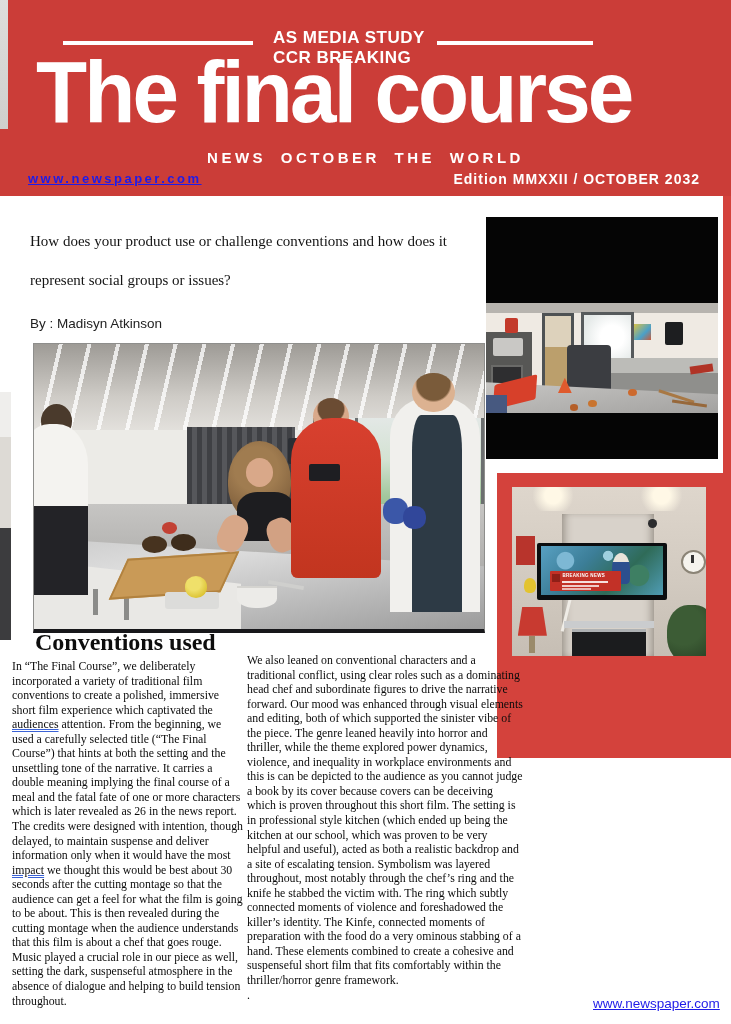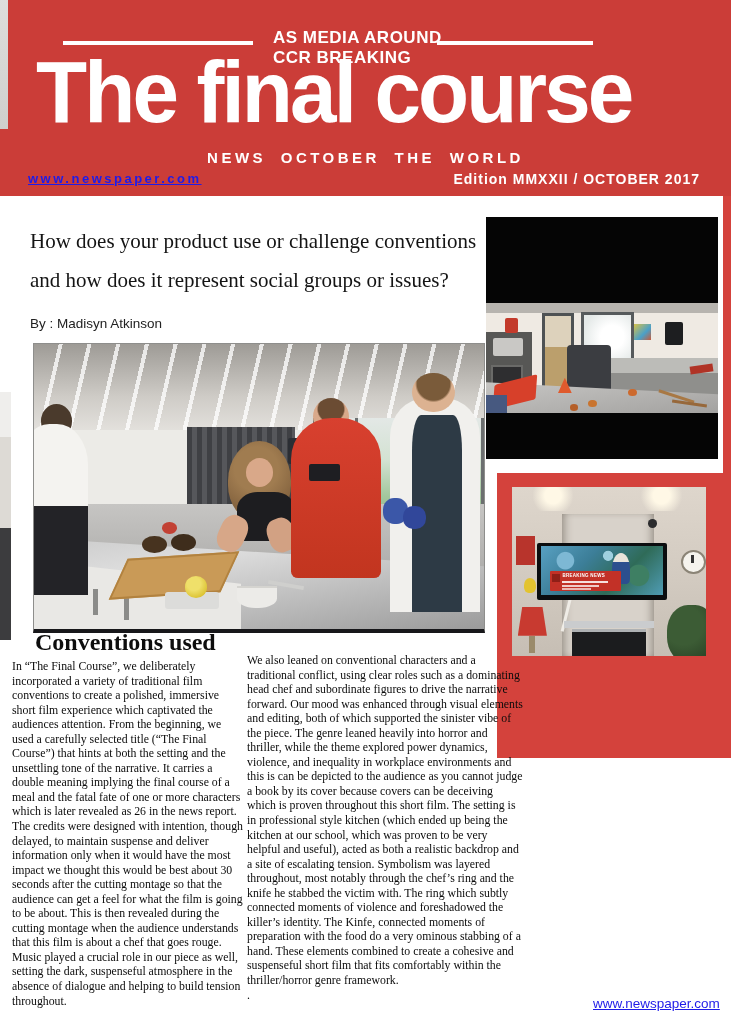--- a/index.html
+++ b/index.html
@@ -25,21 +25,21 @@
   .tagline{position:absolute;left:0;top:149px;width:731px;text-align:center;color:#fff;
            font-weight:bold;font-size:15px;letter-spacing:3.5px;word-spacing:7px;}
   .site-link-top{position:absolute;left:28px;top:171px;color:var(--link-blue);font-weight:bold;
                  font-size:13px;letter-spacing:2.5px;text-decoration:underline;cursor:pointer;}
   .edition{position:absolute;right:31px;top:171px;color:#fff;font-weight:bold;font-size:14px;letter-spacing:1px;}
   
   .side-strip{position:absolute;left:723px;top:196px;width:8px;height:280px;background:var(--panel-red);}
   .red-panel{position:absolute;left:497px;top:473px;width:234px;height:285px;background:var(--panel-red);z-index:1;}
   
   .headline{position:absolute;left:30px;top:222px;width:470px;color:#141414;
-            font-family:"Liberation Serif",serif;font-size:21px;line-height:38.5px;font-weight:400;}
+            font-family:"Liberation Serif",serif;font-size:15px;line-height:38.5px;font-weight:400;}
   .byline{position:absolute;left:30px;top:316px;font-size:13.5px;color:#222;}
   
   figure{margin:0;padding:0;}
   .main-photo{position:absolute;left:33px;top:343px;width:450px;height:285px;overflow:hidden;
               border:1px solid #8e8e8c;border-bottom:4px solid #17171a;background:#dcdad6;z-index:2;}
   .mp{position:absolute;}
   .mp-ceiling{left:0;top:0;width:100%;height:34%;
       background:linear-gradient(180deg,#9e9b96 0%,#cfccc7 55%,#e9e7e3 100%);}
   .mp-lights{left:0;top:0;width:100%;height:30%;opacity:.85;
       background:repeating-linear-gradient(103deg,rgba(255,255,255,0) 0 24px,rgba(255,255,255,.9) 24px 28px);}
@@ -160,38 +160,38 @@
       background:radial-gradient(circle at 35% 35%,#3c5c35 0 40%,#2c4527 80%);}
   .tv-wire{left:28%;top:60%;width:1.5%;height:26%;background:#efece6;transform:rotate(14deg);}
   
   .section-heading{position:absolute;left:35px;top:629px;font-family:"Liberation Serif",serif;
       font-weight:bold;font-size:24px;color:#0d0d0d;z-index:3;}
   .col{position:absolute;font-family:"Liberation Serif",serif;font-size:11.8px;line-height:14.55px;
       color:#0b0b0b;z-index:2;}
   .col p{margin:0;}
   .col-left{left:12px;top:659px;width:232px;}
   .col-right{left:247px;top:653px;width:276px;}
-  .gr{text-decoration-style:double;text-decoration-color:#3b63d6;}
+  .gr{text-decoration:underline;text-decoration-style:double;text-decoration-color:#3b63d6;}
   .site-link-bottom{position:absolute;left:593px;top:996px;color:var(--link-blue);font-size:13.5px;
       text-decoration:underline;cursor:pointer;z-index:3;}
 </style>
 </head>
 <body>
 
 <div class="page">
 
   <div class="header-band">
     <div class="mast-line left"></div>
     <div class="mast-line right"></div>
-    <div class="kicker k1">AS MEDIA AROUND</div>
+    <div class="kicker k1">AS MEDIA STUDY</div>
     <div class="kicker k2">CCR BREAKING</div>
     <div class="big-title">The final course</div>
     <div class="tagline">NEWS OCTOBER THE WORLD</div>
     <a class="site-link-top">www.newspaper.com</a>
-    <div class="edition">Edition MMXXII / OCTOBER 2017</div>
+    <div class="edition">Edition MMXXII / OCTOBER 2032</div>
   </div>
   <div class="corner-sliver"></div>
 
   <div class="side-strip"></div>
   <div class="red-panel">
     <figure class="tv-photo">
       <div class="tv tv-glow1"></div>
       <div class="tv tv-glow2"></div>
       <div class="tv tv-chimney"></div>
       <div class="tv tv-cam"></div>

